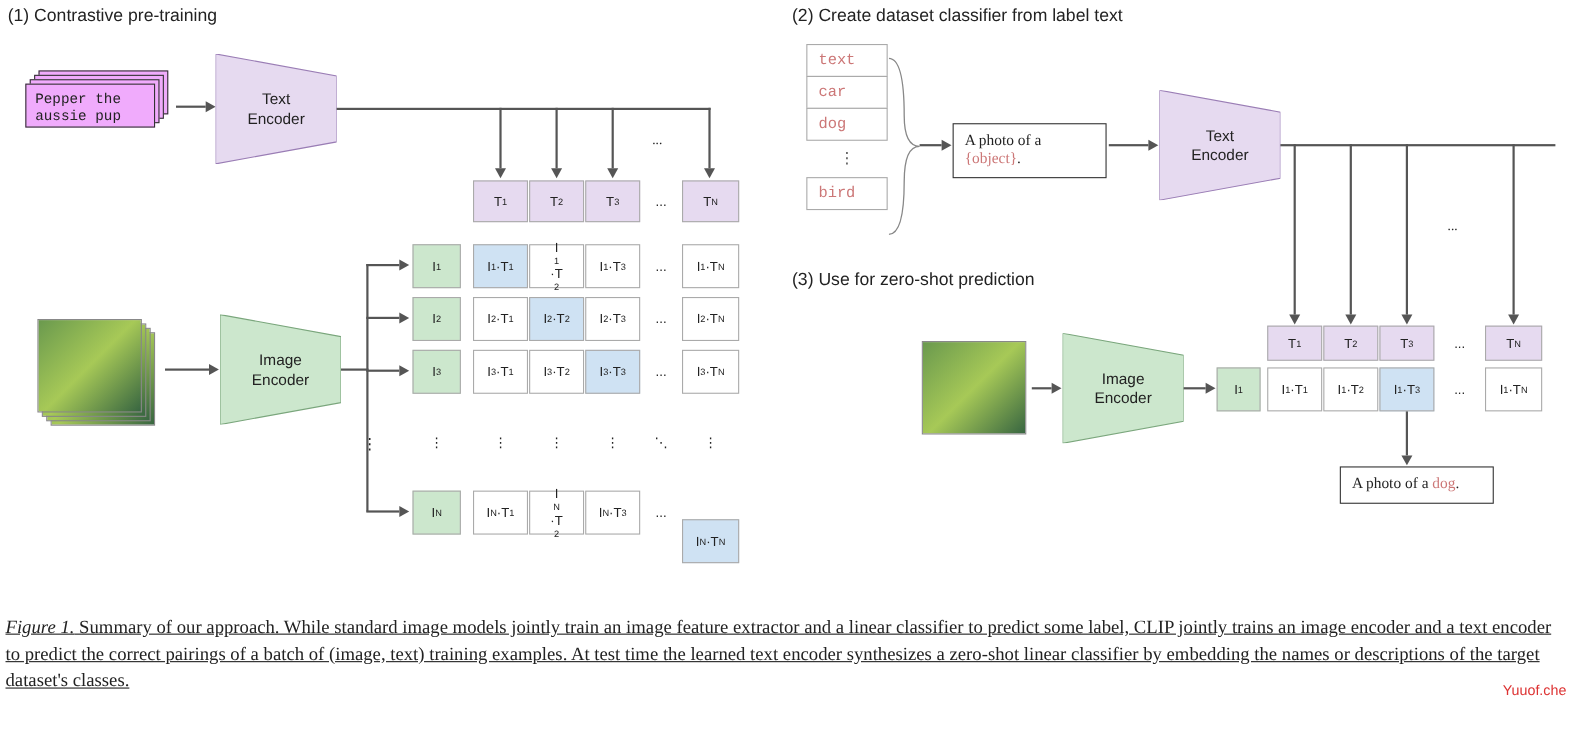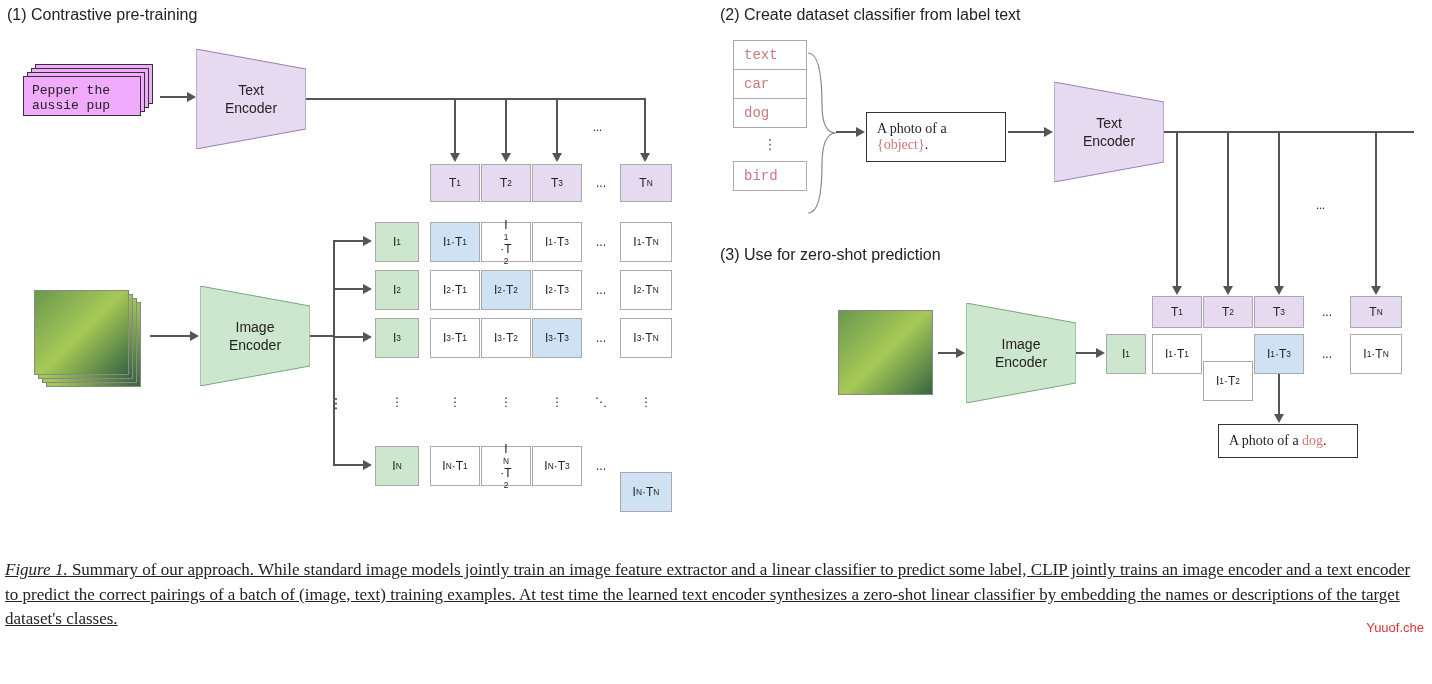--- a/index.html
+++ b/index.html
@@ -201,21 +201,21 @@
 
 <div class="cell green" style="left:1106px; top:334px; width:40px; height:40px;">I<sub>1</sub></div>
 
 <div class="cell purple" style="left:1152px; top:296px; width:50px; height:32px;">T<sub>1</sub></div>
 <div class="cell purple" style="left:1203px; top:296px; width:50px; height:32px;">T<sub>2</sub></div>
 <div class="cell purple" style="left:1254px; top:296px; width:50px; height:32px;">T<sub>3</sub></div>
 <div class="cell dots-cell" style="left:1305px; top:296px; width:44px; height:32px;">...</div>
 <div class="cell purple" style="left:1350px; top:296px; width:52px; height:32px;">T<sub>N</sub></div>
 
 <div class="cell white" style="left:1152px; top:334px; width:50px; height:40px;">I<sub>1</sub>·T<sub>1</sub></div>
-<div class="cell white" style="left:1203px; top:334px; width:50px; height:40px;margin-top:27px;">I<sub>1</sub>·T<sub>2</sub></div>
+<div class="cell white" style="left:1203px; top:334px; width:50px; height:40px;">I<sub>1</sub>·T<sub>2</sub></div>
 <div class="cell blue" style="left:1254px; top:334px; width:50px; height:40px;">I<sub>1</sub>·T<sub>3</sub></div>
 <div class="cell dots-cell" style="left:1305px; top:334px; width:44px; height:40px;">...</div>
 <div class="cell white" style="left:1350px; top:334px; width:52px; height:40px;">I<sub>1</sub>·T<sub>N</sub></div>
 
 <div class="arrow-line" style="left:1278px; top:374px; width:2px; height:40px;"></div>
 <div class="arrow-head ah-down" style="left:1274px; top:414px;"></div>
 
 <div class="prompt-box" style="left:1218px; top:424px; width:140px;">
   <span>A photo of a </span><span style="color:#c77;">dog</span><span>.</span>
 </div>

